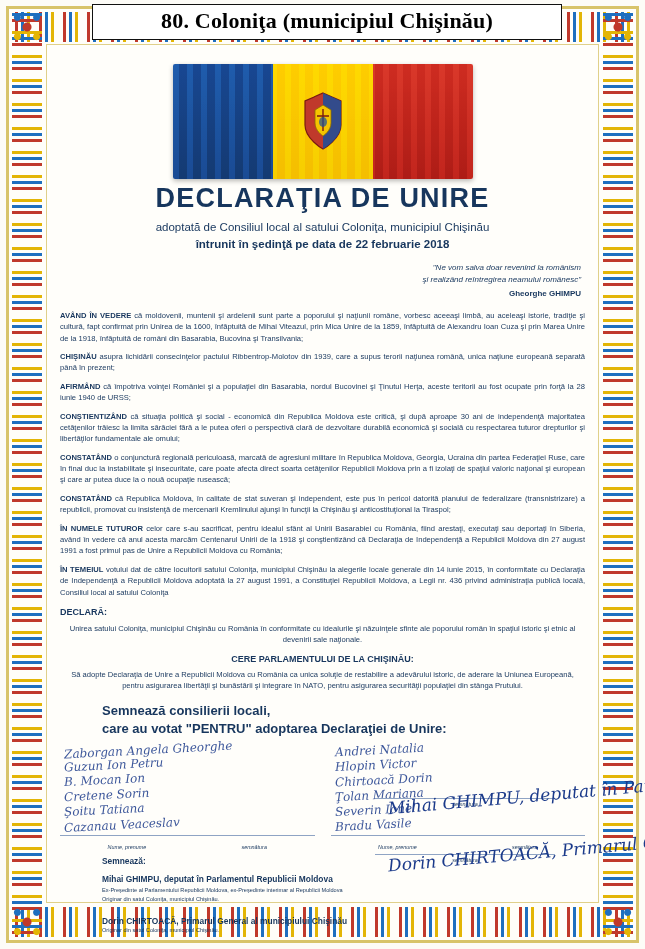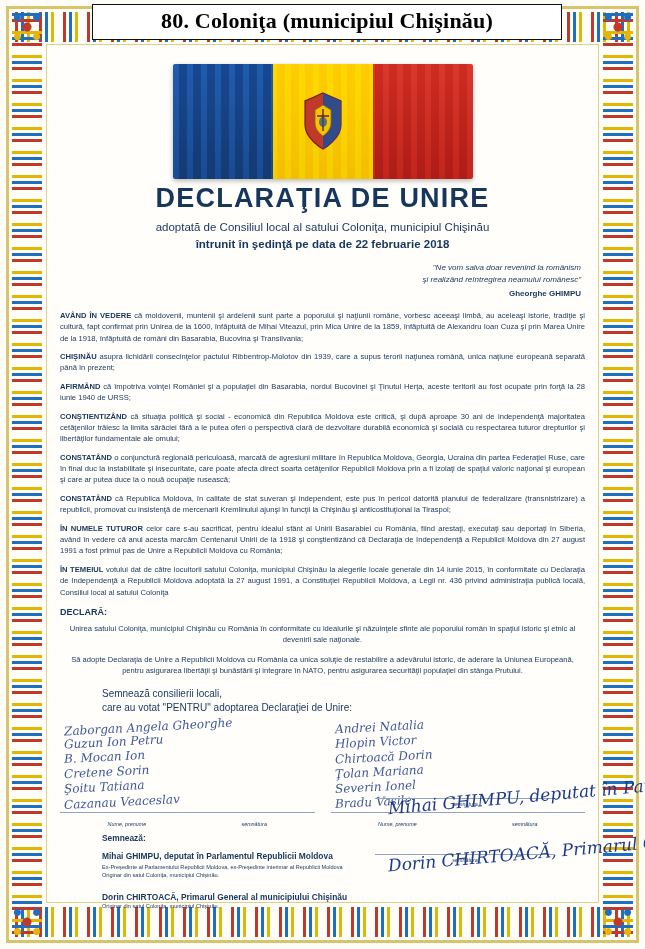--- a/index.html
+++ b/index.html
@@ -205,21 +205,21 @@
   .cere{
     text-align:center;
     font-weight:bold;
     font-size:9px;
     color:#17365d;
     margin:8px 0 5px;
   }
 
   
   .sign-head{
-    font-size:10px;color:#17365d;font-weight:normal;
+    font-size:13px;color:#17365d;font-weight:bold;
     margin-top:10px;line-height:1.45;
     padding-left:42px;
   }
   .sign-grid{
     display:flex;gap:16px;margin-top:4px;
   }
   .sign-col{flex:1;position:relative;height:96px;}
   .sig-line{
     position:absolute;left:0;right:0;border-bottom:1px solid #8fa4c4;
   }
@@ -316,20 +316,21 @@
       <p><b>CONŞTIENTIZÂND</b><span> că situaţia politică şi social - economică din Republica Moldova este critică, şi după aproape 30 ani de independenţă majoritatea cetăţenilor trăiesc la limita sărăciei fără a le putea oferi o perspectivă clară de dezvoltare durabilă economică şi socială cu respectarea tuturor drepturilor şi libertăţilor fundamentale ale omului;</span></p>
       <p><b>CONSTATÂND</b><span> o conjunctură regională periculoasă, marcată de agresiuni militare în Republica Moldova, Georgia, Ucraina din partea Federaţiei Ruse, care în final duc la instabilitate şi insecuritate, care poate afecta direct soarta cetăţenilor Republicii Moldova prin a fi izolaţi de spaţiul valoric naţional şi european şi care ar putea duce la o nouă ocupaţie rusească;</span></p>
       <p><b>CONSTATÂND</b><span> că Republica Moldova, în calitate de stat suveran şi independent, este pus în pericol datorită planului de federalizare (transnistrizare) a republicii, promovat cu insistenţă de mercenarii Kremlinului ajunşi în funcţii la Chişinău şi anticostituţional la Tiraspol;</span></p>
       <p><b>ÎN NUMELE TUTUROR</b><span> celor care s-au sacrificat, pentru idealul sfânt al Unirii Basarabiei cu România, fiind arestaţi, executaţi sau deportaţi în Siberia, având în vedere că anul acesta marcăm Centenarul Unirii de la 1918 şi conştientizând că Declaraţia de Independenţă a Republicii Moldova din 27 august 1991 a fost primul pas de Unire a Republicii Moldova cu România;</span></p>
       <p><b>ÎN TEMEIUL</b><span> votului dat de către locuitorii satului Coloniţa, municipiul Chişinău la alegerile locale generale din 14 iunie 2015, în conformitate cu Declaraţia de Independenţă a Republicii Moldova adoptată la 27 august 1991, a Constituţiei Republicii Moldova,  a Legii nr. 436 privind administraţia publică locală, Consiliul local al satului Coloniţa</span></p>
     </div>
 
     <div class="declara">DECLARĂ:</div>
     <div class="center-par">Unirea satului Coloniţa, municipiul Chişinău cu România în conformitate cu idealurile şi năzuinţele sfinte ale poporului român în spaţiul istoric şi etnic al devenirii sale naţionale.</div>
 
+    <div class="cere">CERE PARLAMENTULUI DE LA CHIŞINĂU:</div>
     <div class="center-par">Să adopte Declaraţia de Unire a Republicii Moldova cu România ca unica soluţie de restabilire a adevărului istoric, de aderare la Uniunea Europeană, pentru asigurarea libertăţii şi bunăstării şi integrare în NATO, pentru asigurarea securităţii populaţiei din stânga Prutului.</div>
 
     <div class="sign-head">
       <span>Semnează consilierii locali,</span><br>
       <span>care au votat "PENTRU" adoptarea Declaraţiei de Unire:</span>
     </div>
 
     <div class="sign-grid">
 
       <div class="sign-col">

